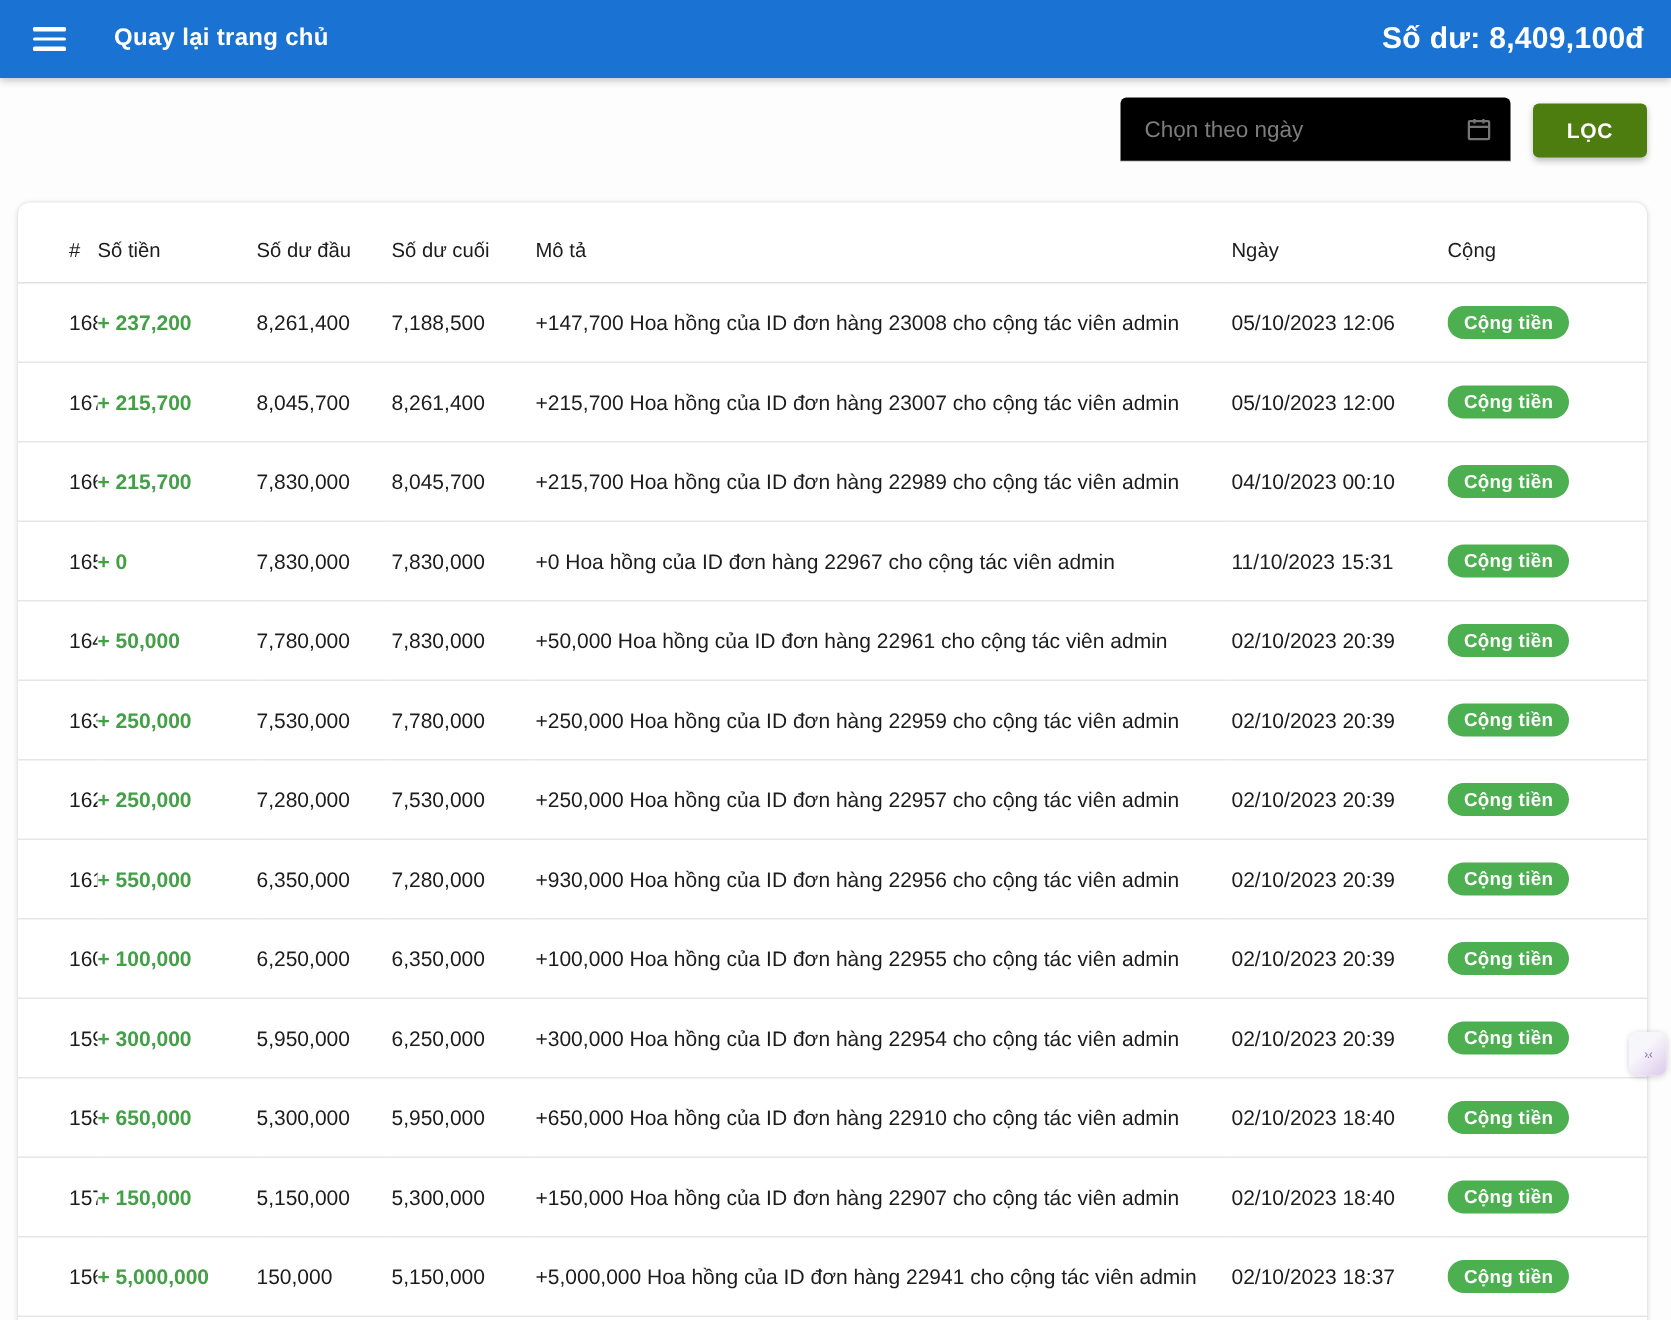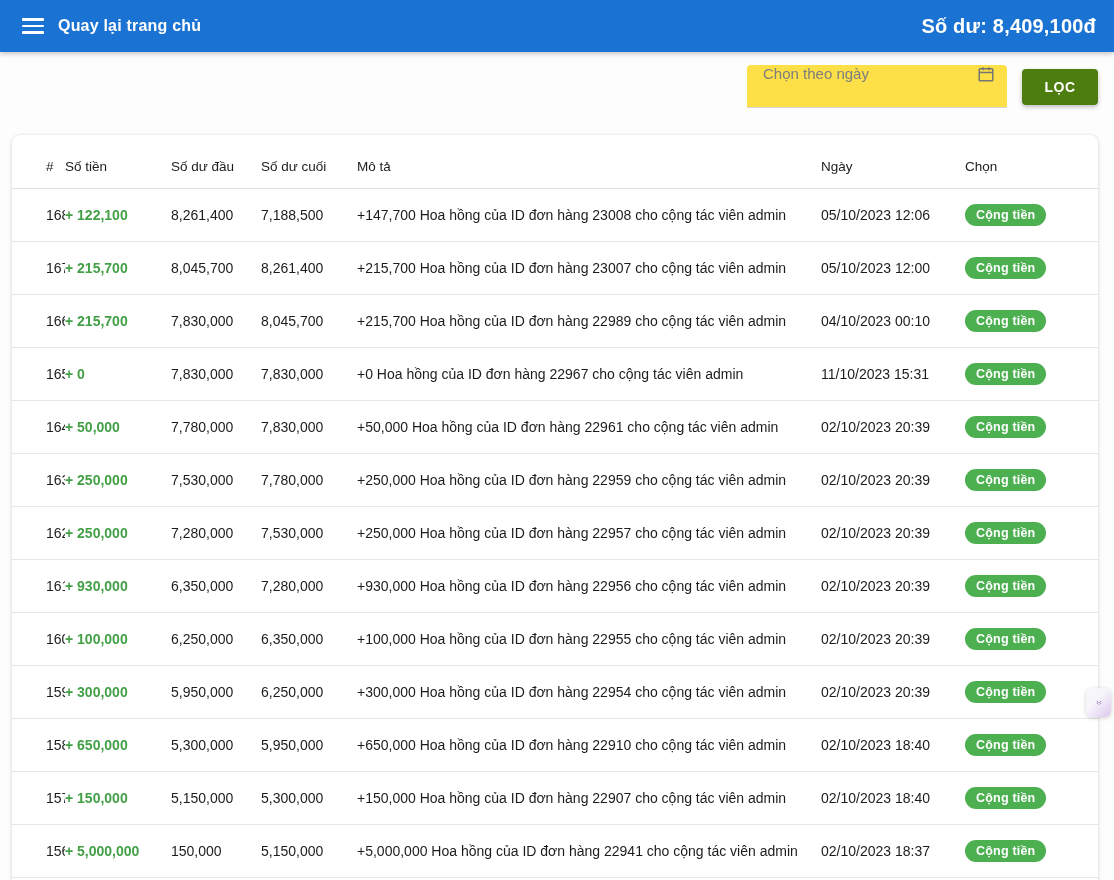--- a/index.html
+++ b/index.html
@@ -15,35 +15,35 @@
     background: #1a73d2;
     display: flex; align-items: center;
     padding: 0 18px 0 22px;
     box-shadow: 0 2px 5px rgba(0,0,0,0.22);
     position: relative; z-index: 5;
   }
   .hamburger { width: 22px; display: flex; flex-direction: column; gap: 4px; cursor: pointer; }
   .hamburger span { display: block; height: 2.5px; background: #ffffff; border-radius: 1px; }
   .appbar-title {
     color: #ffffff; font-weight: bold; font-size: 16px;
-    margin-left: 14px; cursor: pointer; letter-spacing: 0.2px;
+    margin-left: 32px; cursor: pointer; letter-spacing: 0.2px;
   }
   .appbar-balance {
     margin-left: auto; color: #ffffff; font-weight: bold; font-size: 20px;
     letter-spacing: 0.2px;
   }
   
   .filter-row {
     display: flex; justify-content: flex-end; align-items: center;
     padding: 13px 16px 14px 0; gap: 15px;
   }
   .date-input {
     width: 260px; height: 43px;
-    background: #fde047; border-radius: 4px 4px 0 0;
-    display: flex; align-items: flex-start;
+    background: #000000; border-radius: 4px 4px 0 0;
+    display: flex; align-items: center;
     padding: 0 12px 0 16px;
     cursor: pointer;
     border-bottom: 1px solid #d6d6d6;
   }
   .date-input .ph { color: #7d7d7d; font-size: 15px; flex: 1; }
   .cal-icon { width: 18px; height: 18px; color: #757575; }
   .filter-btn {
     height: 36px; min-width: 76px;
     background: #4d7c0f; color: #ffffff;
     font-weight: bold; font-size: 14px; letter-spacing: 0.5px;
@@ -146,27 +146,27 @@
         <col class="c-type">
     </colgroup>
     <thead>
       <tr>
         <th>#</th>
         <th>Số tiền</th>
         <th>Số dư đầu</th>
         <th>Số dư cuối</th>
         <th>Mô tả</th>
         <th>Ngày</th>
-        <th>Chọn</th>
+        <th>Cộng</th>
       </tr>
     </thead>
     <tbody>
   <tr>
     <td>168</td>
-    <td class="amount">+ 122,100</td>
+    <td class="amount">+ 237,200</td>
     <td>8,261,400</td>
     <td>7,188,500</td>
     <td>+147,700 Hoa hồng của ID đơn hàng 23008 cho cộng tác viên admin</td>
     <td>05/10/2023 12:06</td>
     <td><span class="badge">Cộng tiền</span></td>
   </tr>
 
   <tr>
     <td>167</td>
     <td class="amount">+ 215,700</td>
@@ -222,21 +222,21 @@
     <td class="amount">+ 250,000</td>
     <td>7,280,000</td>
     <td>7,530,000</td>
     <td>+250,000 Hoa hồng của ID đơn hàng 22957 cho cộng tác viên admin</td>
     <td>02/10/2023 20:39</td>
     <td><span class="badge">Cộng tiền</span></td>
   </tr>
 
   <tr>
     <td>161</td>
-    <td class="amount">+ 930,000</td>
+    <td class="amount">+ 550,000</td>
     <td>6,350,000</td>
     <td>7,280,000</td>
     <td>+930,000 Hoa hồng của ID đơn hàng 22956 cho cộng tác viên admin</td>
     <td>02/10/2023 20:39</td>
     <td><span class="badge">Cộng tiền</span></td>
   </tr>
 
   <tr>
     <td>160</td>
     <td class="amount">+ 100,000</td>

